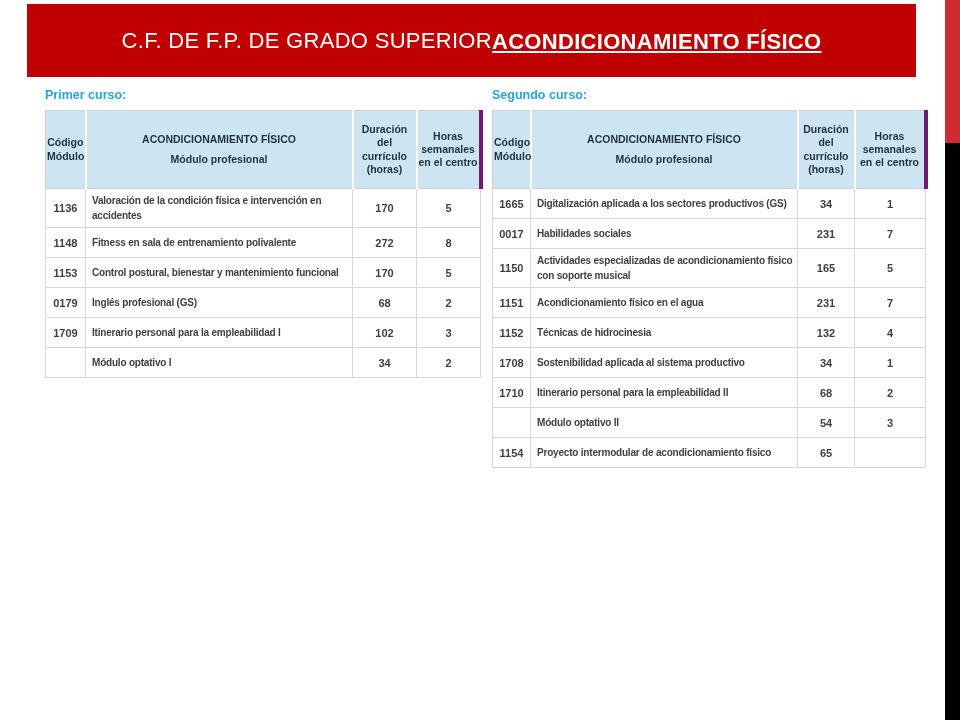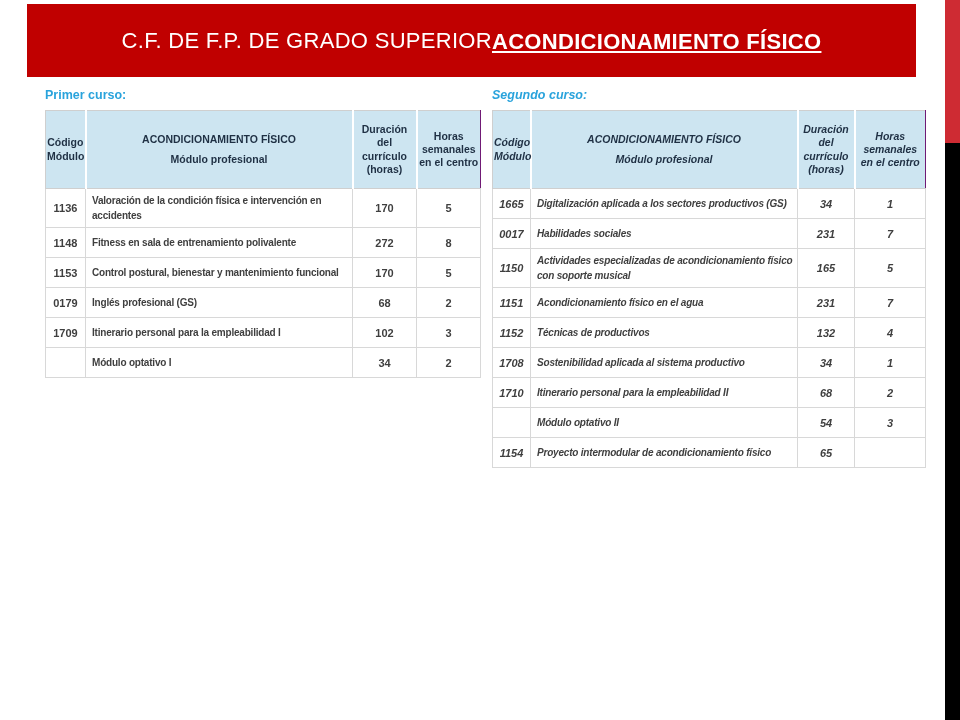--- a/index.html
+++ b/index.html
@@ -47,21 +47,21 @@
   }
   .stripe-black {
     position: absolute; right: 0; top: 143px;
     width: 15px; height: 577px;
     background: #000000;
   }
 
   
   .course { position: absolute; top: 88px; padding-left: 12px; }
   .course-1 { left: 33px;  width: 435px; }
-  .course-2 { left: 480px; width: 433px; font-style: italic; }
+  .course-2 { left: 480px; width: 433px; }
   .course-label {
     color: #29A3DC;
     font-weight: bold;
     font-size: 12.5px;
     margin-bottom: 8px;
   }
 
   
   table {
     border-collapse: collapse;
@@ -84,21 +84,21 @@
     font-size: 10.5px;
     font-weight: bold;
     height: 78px;
     vertical-align: middle;
     text-align: center;
     padding: 2px 1px;
     border-right: 2px solid #ffffff;
     border-bottom: 1px solid #CFCFCF;
     line-height: 1.25;
   }
-  th:last-child { border-right: 1px solid #701a75; }
+  th:last-child { border-right: 4px solid #701a75; }
   th .h-line2 { margin-top: 7px; }
 
   td {
     border: 1px solid #D8D8D8;
     height: 30px;
     vertical-align: middle;
     background: #ffffff;
     color: #3F3F3F;
     font-weight: bold;
   }
@@ -226,21 +226,21 @@
             <td class="col-hours">5</td>
           </tr>
           <tr>
             <td class="col-code">1151</td>
             <td class="col-name">Acondicionamiento físico en el agua</td>
             <td class="col-dur">231</td>
             <td class="col-hours">7</td>
           </tr>
           <tr>
             <td class="col-code">1152</td>
-            <td class="col-name">Técnicas de productivos</td>
+            <td class="col-name">Técnicas de hidrocinesia</td>
             <td class="col-dur">132</td>
             <td class="col-hours">4</td>
           </tr>
           <tr>
             <td class="col-code">1708</td>
             <td class="col-name">Sostenibilidad aplicada al sistema productivo</td>
             <td class="col-dur">34</td>
             <td class="col-hours">1</td>
           </tr>
           <tr>

